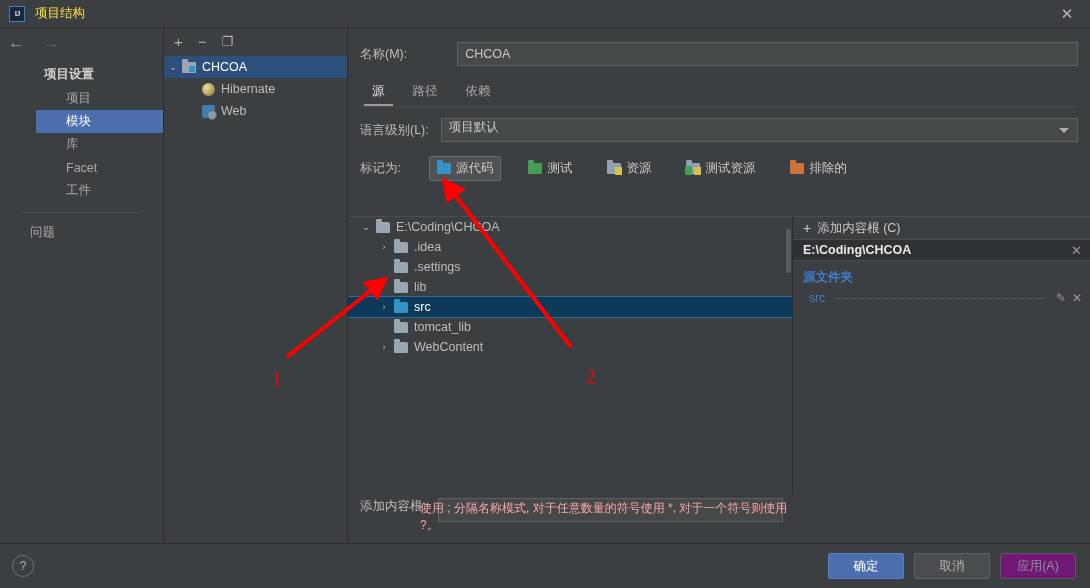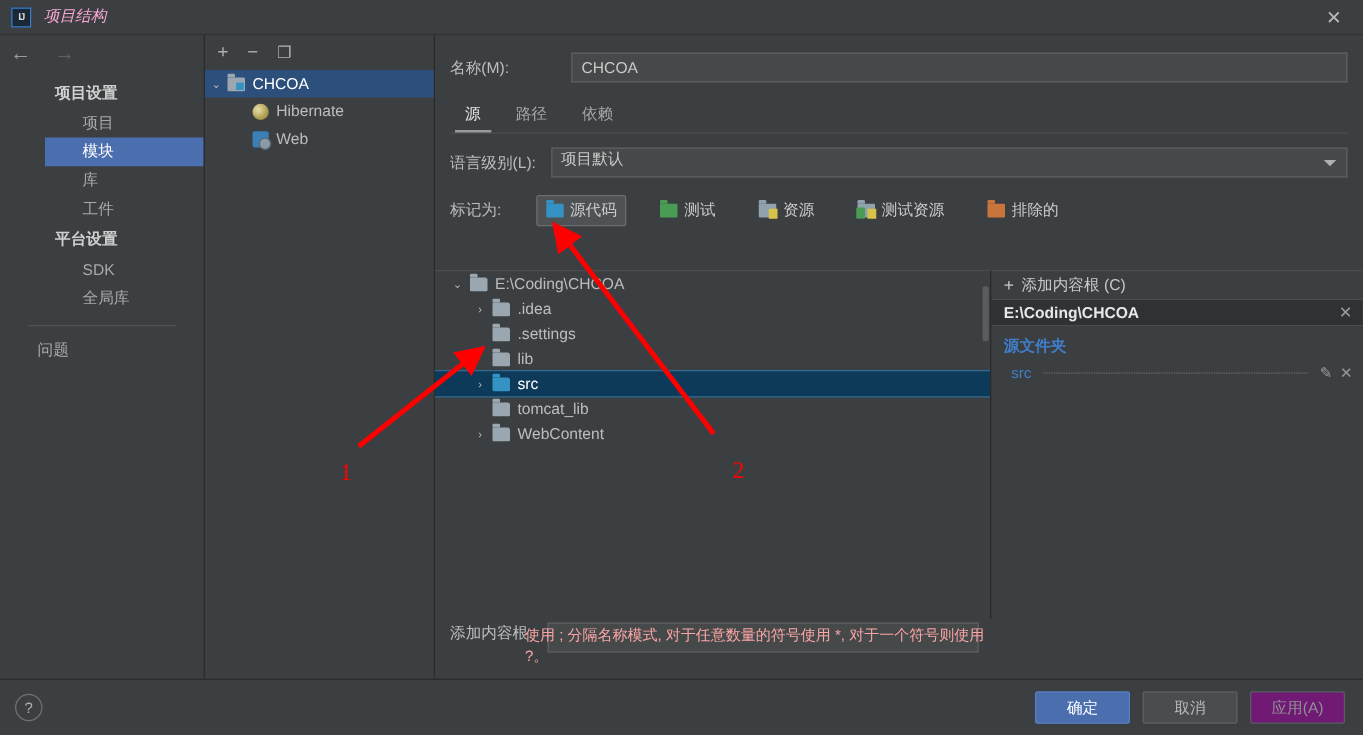--- a/index.html
+++ b/index.html
@@ -19,21 +19,21 @@
     background: #3c3f41; display: flex; align-items: center;
     border-bottom: 1px solid #323232;
   }
   .ij-logo {
     width: 16px; height: 16px; margin-left: 9px; margin-right: 10px;
     background: #1b2838; border: 1px solid #3f7ecb;
     display: flex; align-items: center; justify-content: center;
     font-size: 8px; font-weight: bold; color: #d8d8d8; letter-spacing: -1px;
     line-height: 1;
   }
-  .title-text { font-size: 12.5px; color: #f9a8d4; font-style: italic; }
+  .title-text { font-size: 12.5px; color: #fde047; }
   .close-btn {
     position: absolute; right: 0; top: 0; width: 46px; height: 28px;
     display: flex; align-items: center; justify-content: center;
     color: #b8b8b8; font-size: 15px; cursor: default;
   }
 
   
   .sidebar {
     position: absolute; left: 0; top: 28px; width: 163px; height: 515px;
     background: #3c3f41;
@@ -214,28 +214,24 @@
     <div class="nav-arrows">
       <span class="nav-arrow">←</span>
       <span class="nav-arrow dim">→</span>
     </div>
 
     <div class="side-group">
       <div class="side-header">项目设置</div>
       <div class="side-item">项目</div>
       <div class="side-item selected">模块</div>
       <div class="side-item">库</div>
+      <div class="side-item">Facet</div>
       <div class="side-item">工件</div>
     </div>
 
-    <div class="side-group" style="margin-top:0">
-      <div class="side-header">平台设置</div>
-      <div class="side-item">SDK</div>
-      <div class="side-item">全局库</div>
-    </div>
 
     <div class="side-sep"></div>
     <div class="side-item" style="margin-top:8px">问题</div>
   </div>
 
   <div class="modpanel">
     <div class="mod-toolbar">
       <span class="tb-icon">+</span>
       <span class="tb-icon">−</span>
       <span class="tb-icon" style="font-size:13px">❐</span>

